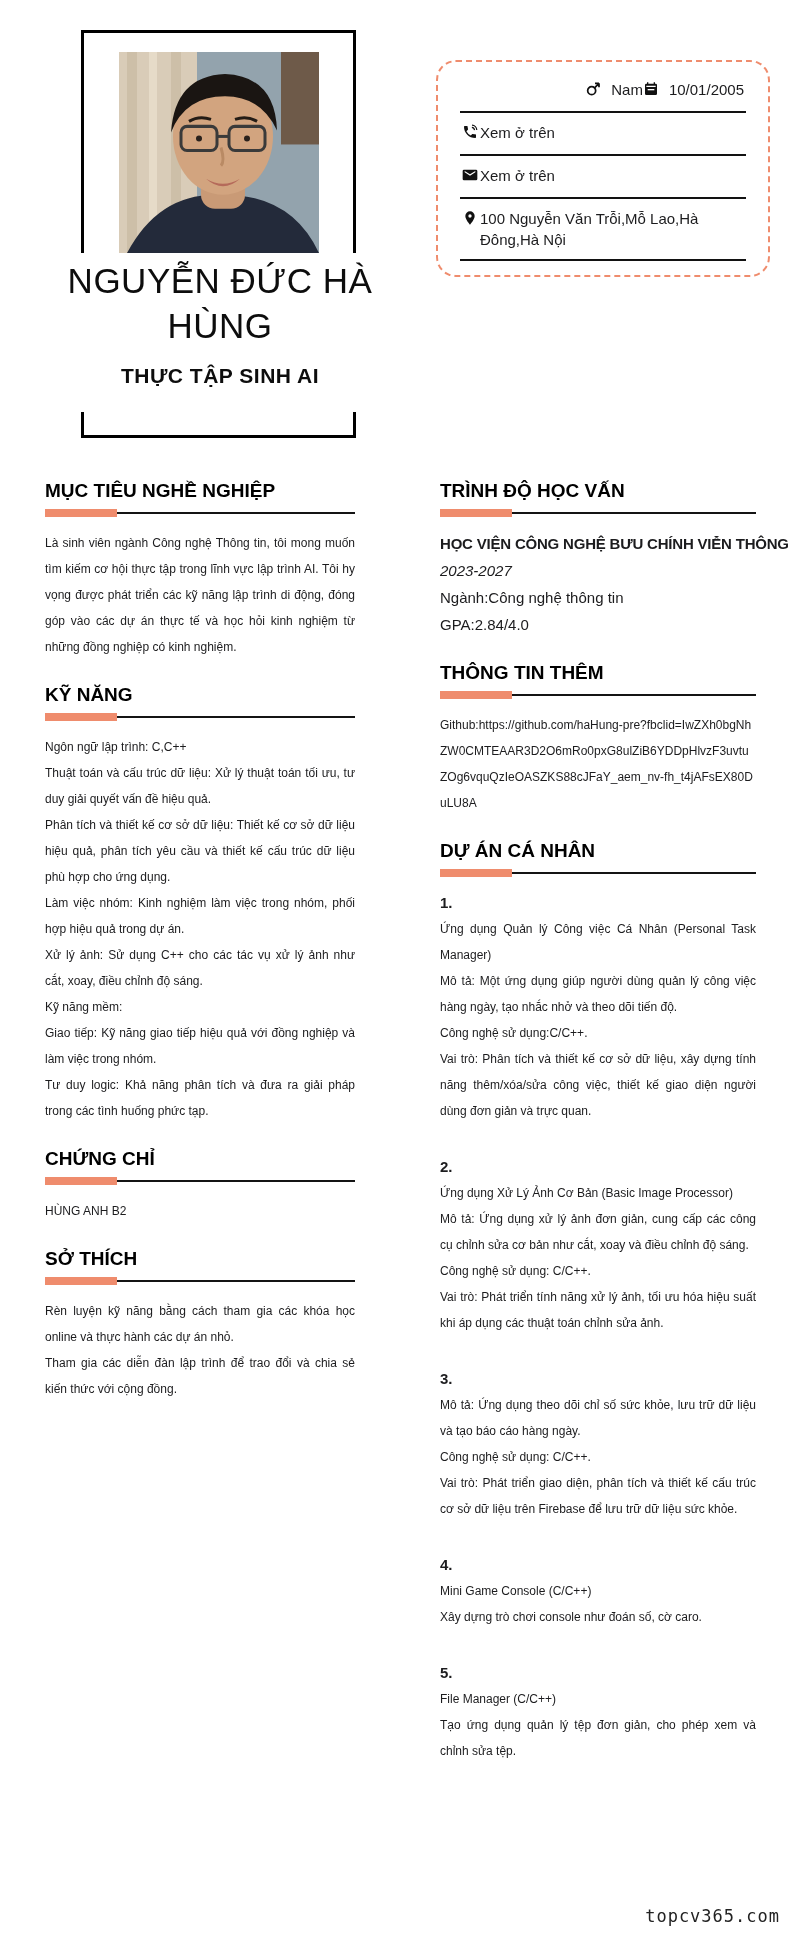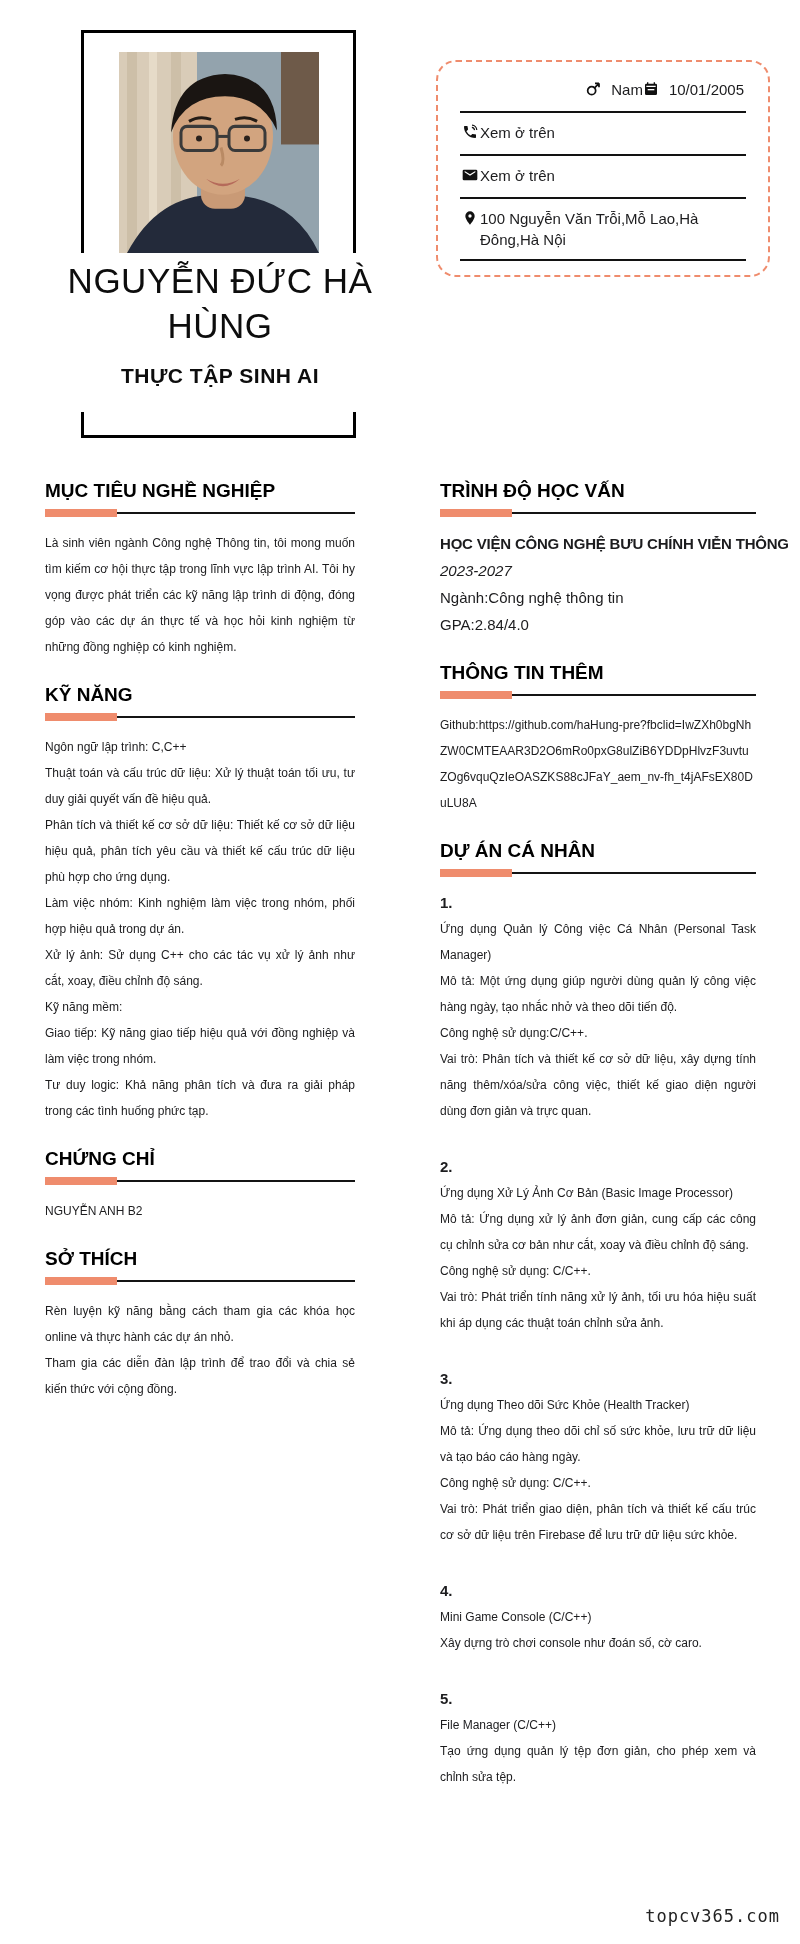--- a/index.html
+++ b/index.html
@@ -164,21 +164,21 @@
   </div>
 
   <div class="sec">
     <h2 class="sec-title">CHỨNG CHỈ</h2>
     <div class="sec-rule">
         <span class="rl-line"></span>
         <span class="rl-accent"></span>
       </div>
     <div>
 
-    <p class="body">NGUYỄN ANH B2</p>
+    <p class="body">HÙNG ANH B2</p>
       </div>
   </div>
 
   <div class="sec">
     <h2 class="sec-title">SỞ THÍCH</h2>
     <div class="sec-rule">
         <span class="rl-line"></span>
         <span class="rl-accent"></span>
       </div>
     <div>
@@ -240,21 +240,20 @@
             <p class="body">Mô tả: Ứng dụng xử lý ảnh đơn giản, cung cấp các công cụ chỉnh sửa cơ bản như cắt, xoay và điều chỉnh độ sáng.</p>
             <p class="body">Công nghệ sử dụng: C/C++.</p>
             <p class="body">Vai trò: Phát triển tính năng xử lý ảnh, tối ưu hóa hiệu suất khi áp dụng các thuật toán chỉnh sửa ảnh.</p>
           </div>
         </div>
 
         <div class="project">
           <p class="num">3.</p>
           <div>
 
-          <p class="body">Ứng dụng Theo dõi Sức Khỏe (Health Tracker)</p>
             <p class="body">Mô tả: Ứng dụng theo dõi chỉ số sức khỏe, lưu trữ dữ liệu và tạo báo cáo hàng ngày.</p>
             <p class="body">Công nghệ sử dụng: C/C++.</p>
             <p class="body">Vai trò: Phát triển giao diện, phân tích và thiết kế cấu trúc cơ sở dữ liệu trên Firebase để lưu trữ dữ liệu sức khỏe.</p>
           </div>
         </div>
 
         <div class="project">
           <p class="num">4.</p>
           <div>
 

